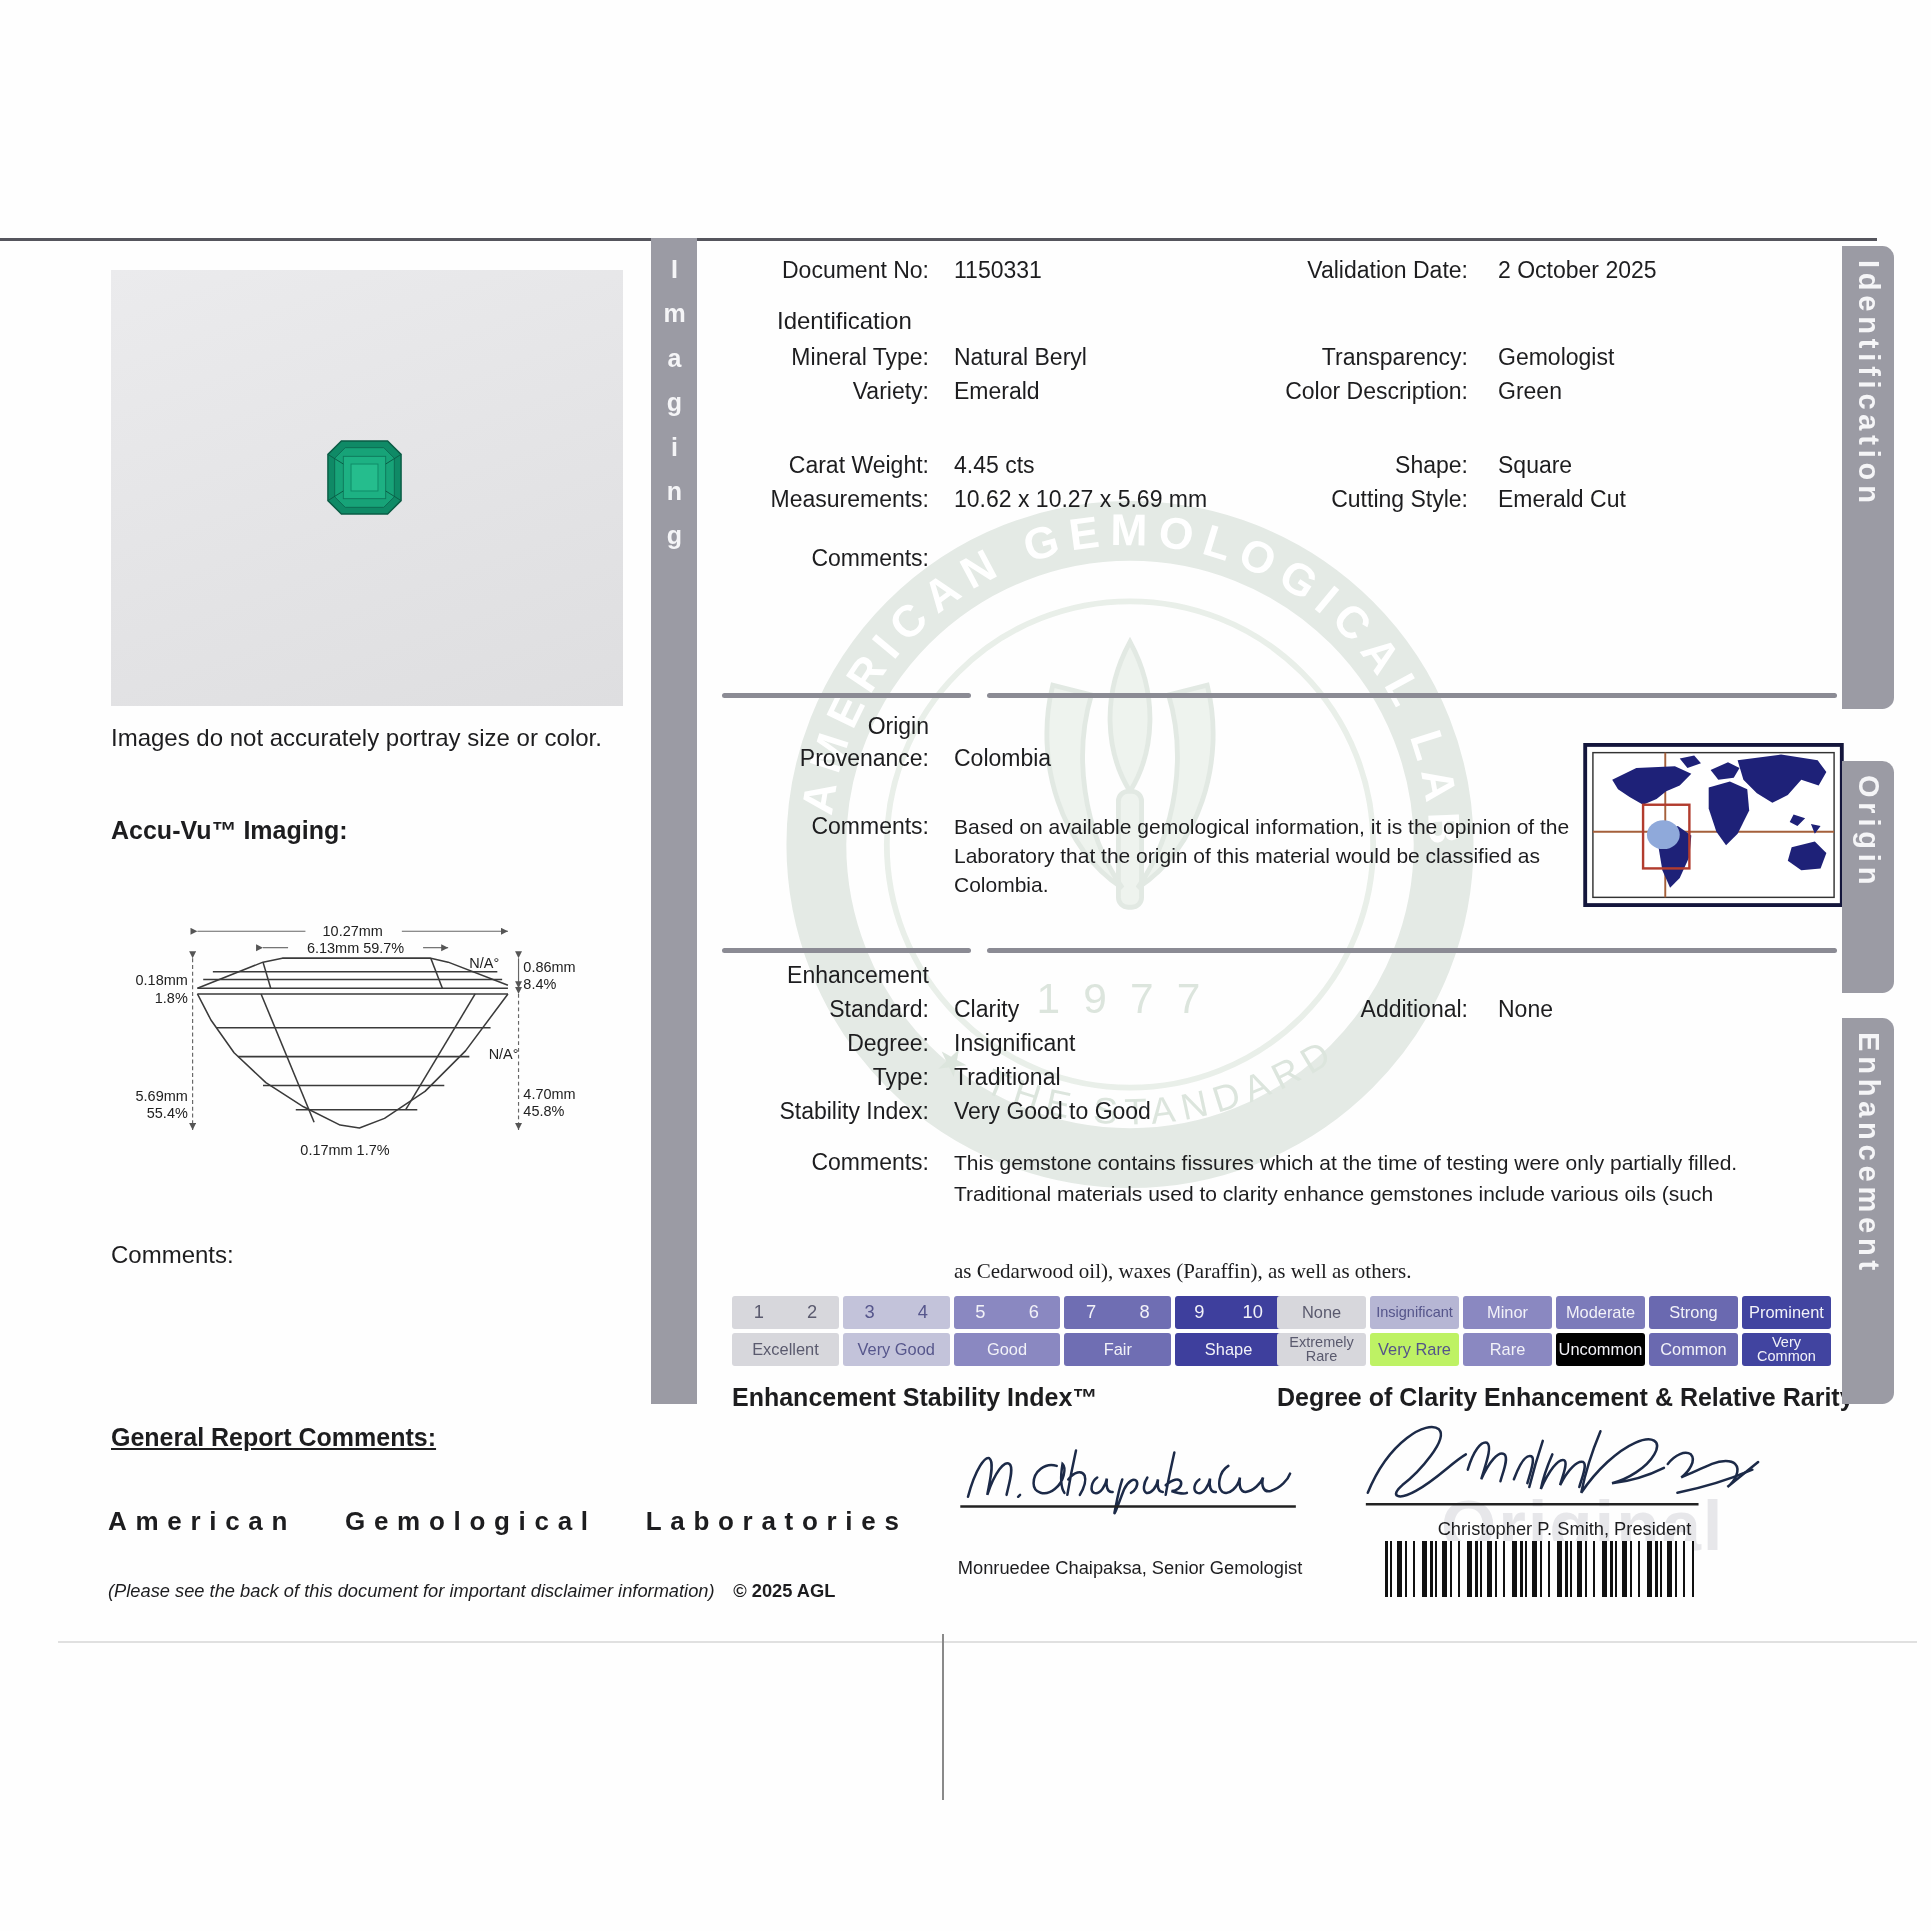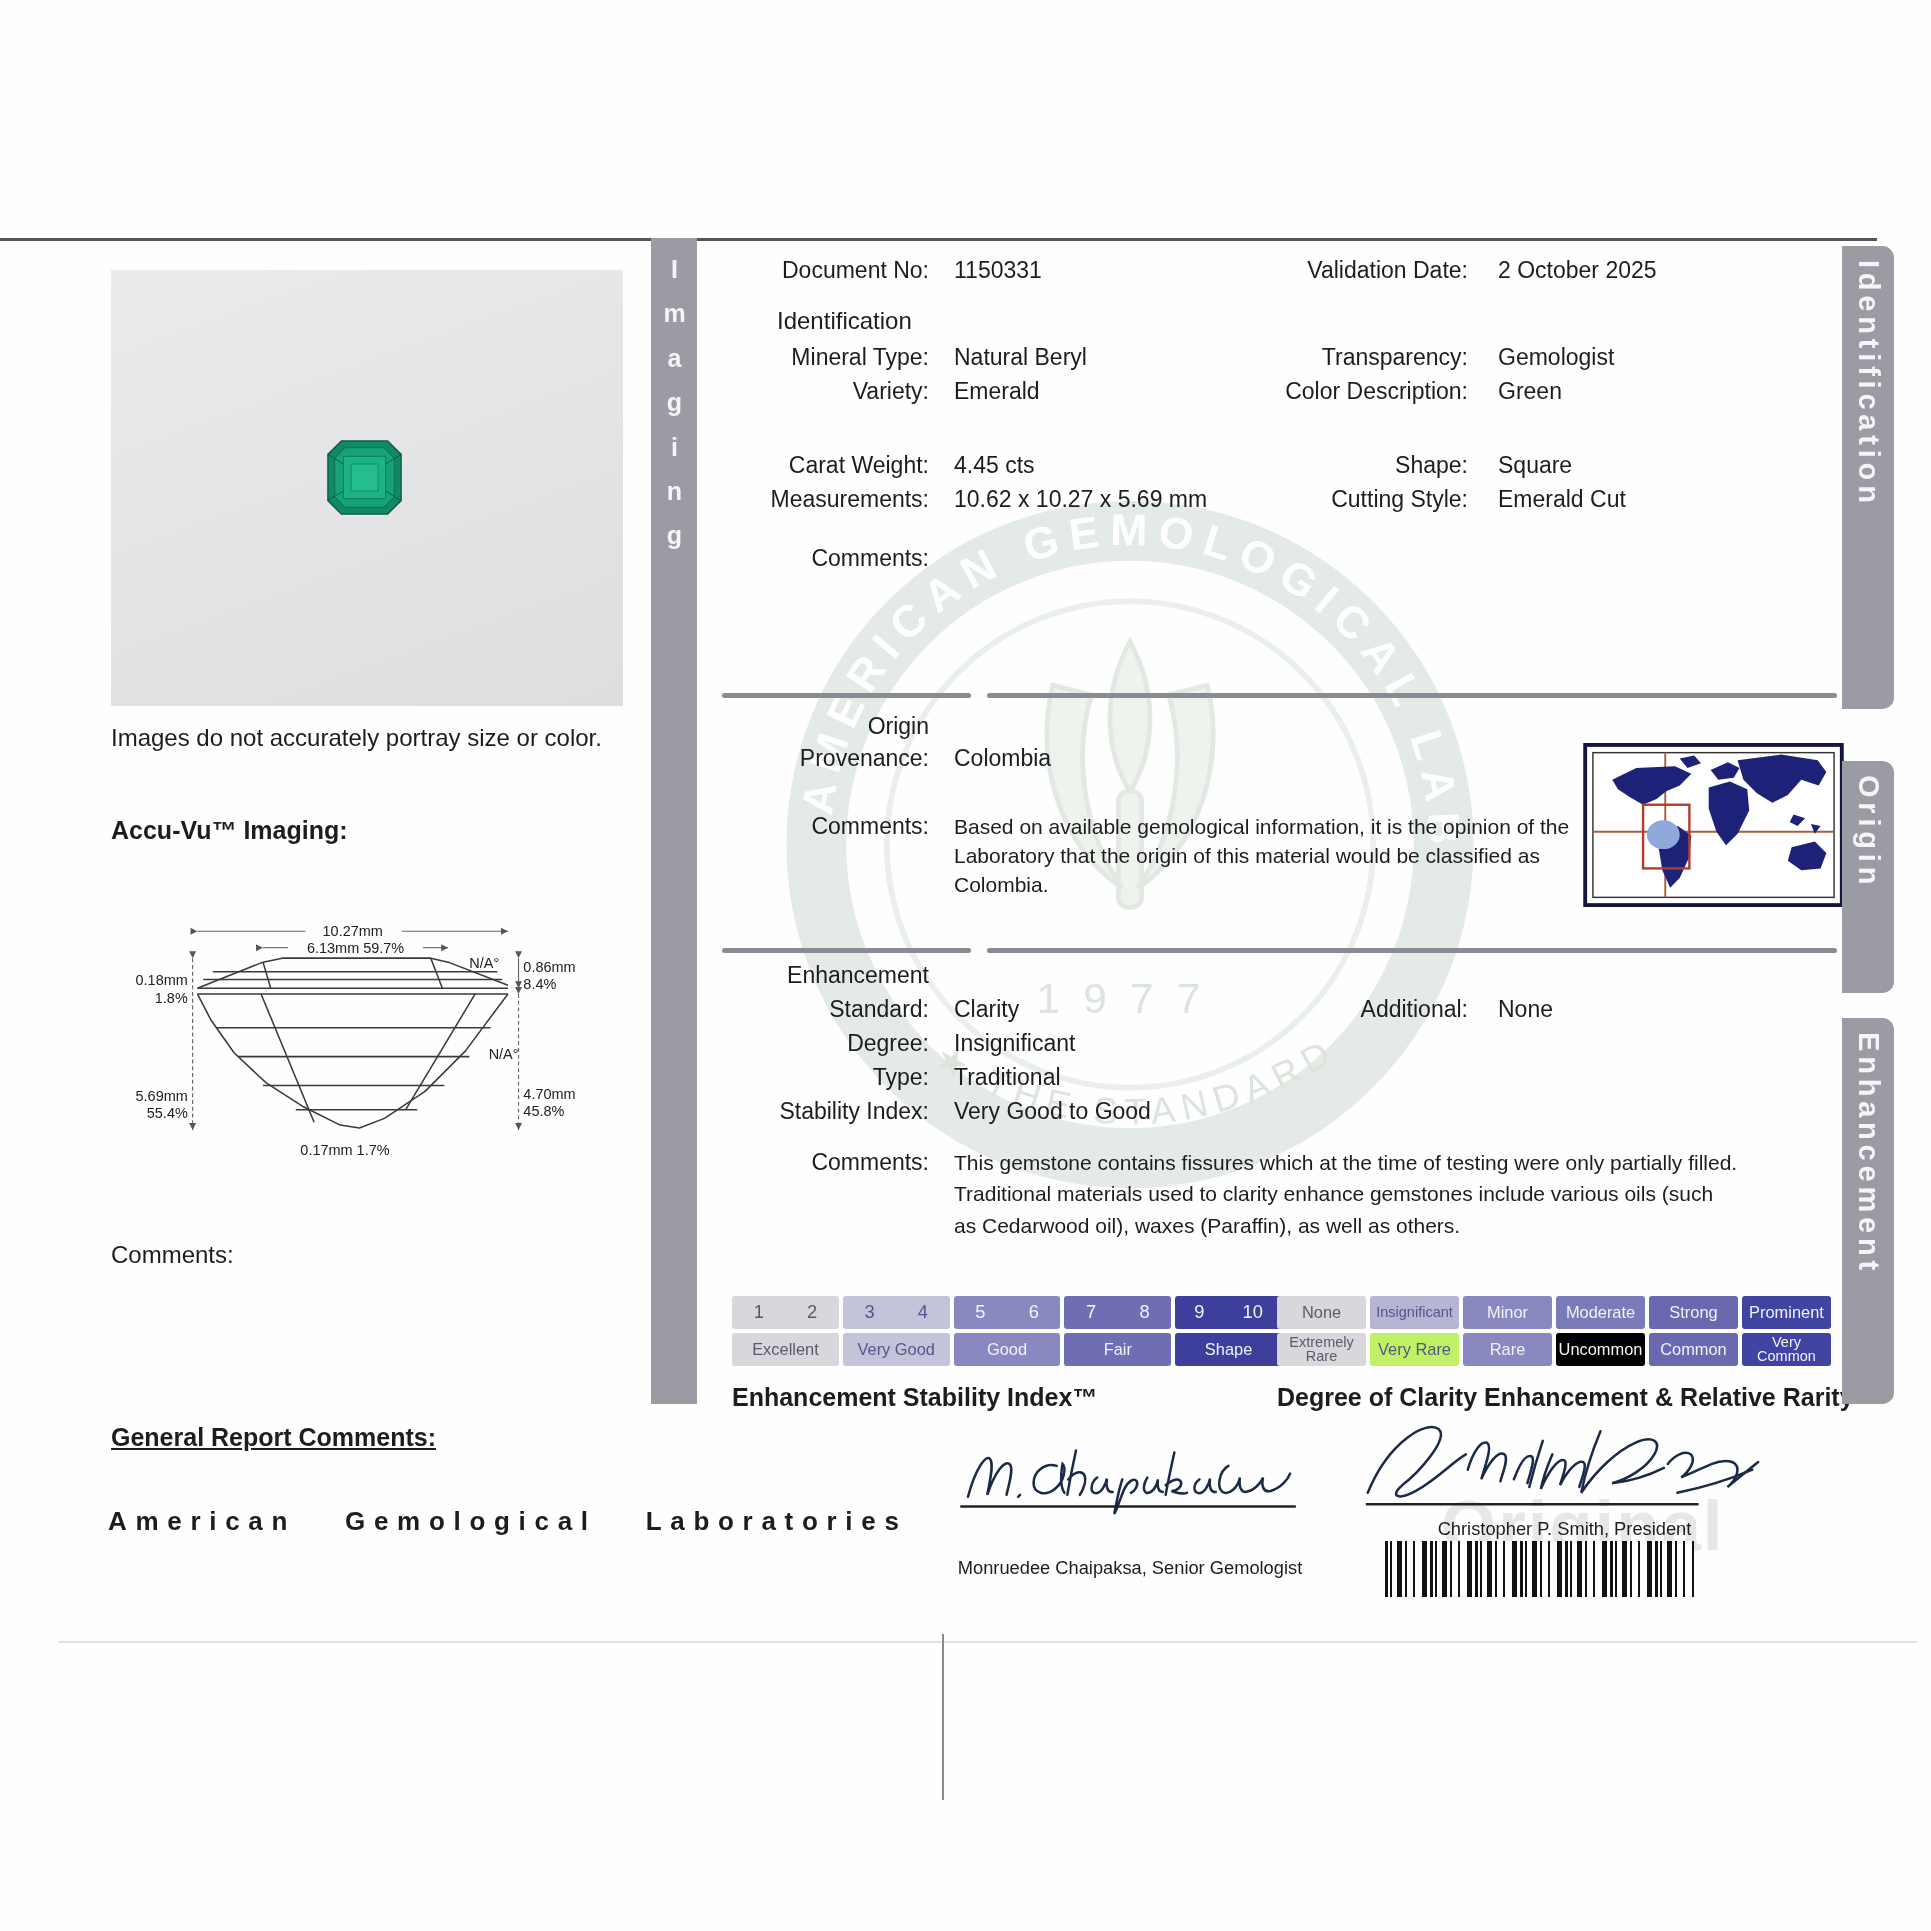--- a/index.html
+++ b/index.html
@@ -127,20 +127,24 @@
       <text x="422" y="212">45.8%</text>
       <text x="237" y="252" text-anchor="middle">0.17mm 1.7%</text>
     </g>
   </svg>
 
   <div class="abs z" style="left:111px;top:1241px;font-size:24px;">Comments:</div>
 
   <div class="abs z" style="left:111px;top:1423px;font-size:25px;font-weight:bold;text-decoration:underline;">General Report Comments:</div>
 
   <div class="abs z" style="left:108px;top:1506px;font-size:26px;font-weight:bold;letter-spacing:8.7px;word-spacing:33px;">American Gemological Laboratories</div>
+  <div class="abs z" style="left:108px;top:1580px;font-size:18.3px;">
+    <span style="font-style:italic;">(Please see the back of this document for important disclaimer information)</span>
+    <span style="font-weight:bold;margin-left:13.5px;">© 2025 AGL</span>
+  </div>
 
   <div class="bar" style="left:651px;top:238px;width:46px;height:1166px;display:flex;justify-content:center;padding-top:17.4px;box-sizing:border-box;">
     <span class="vtext" style="font-size:25px;letter-spacing:16.4px;text-orientation:upright;">Imaging</span>
   </div>
 
   <div class="lblL" style="top:257px;">Document No:</div>
   <div class="valL" style="top:257px;">1150331</div>
   <div class="lblR" style="top:257px;">Validation Date:</div>
   <div class="valR" style="top:257px;">2 October 2025</div>
 
@@ -201,21 +205,21 @@
   <div class="valR" style="top:996px;">None</div>
   <div class="lblL" style="top:1030px;">Degree:</div>
   <div class="valL" style="top:1030px;">Insignificant</div>
   <div class="lblL" style="top:1064px;">Type:</div>
   <div class="valL" style="top:1064px;">Traditional</div>
   <div class="lblL" style="top:1098px;">Stability Index:</div>
   <div class="valL" style="top:1098px;">Very Good to Good</div>
   <div class="lblL" style="top:1149px;">Comments:</div>
   <div class="cmt" style="top:1182px;">Traditional materials used to clarity enhance gemstones include various oils (such</div>
   <div class="cmt" style="top:1151px;">This gemstone contains fissures which at the time of testing were only partially filled.</div>
-  <div class="cmt" style="top:1214px;">as Cedarwood oil), waxes (Paraffin), as well as others.</div>
+  <div class="cmt" style="top:1259px;font-family:Liberation Serif, serif;">as Cedarwood oil), waxes (Paraffin), as well as others.</div>
 
   <div class="scalebar" style="left:732px;top:1296px;width:550px;">
     <div class="scol">
         <div class="scell snums" style="background: rgb(215, 215, 220); color: rgb(90, 90, 110);">
           <span>1</span>
           <span>2</span>
         </div>
       <div class="scell" style="background: rgb(215, 215, 220); color: rgb(90, 90, 110);">
           <span>Excellent</span>
         </div>

